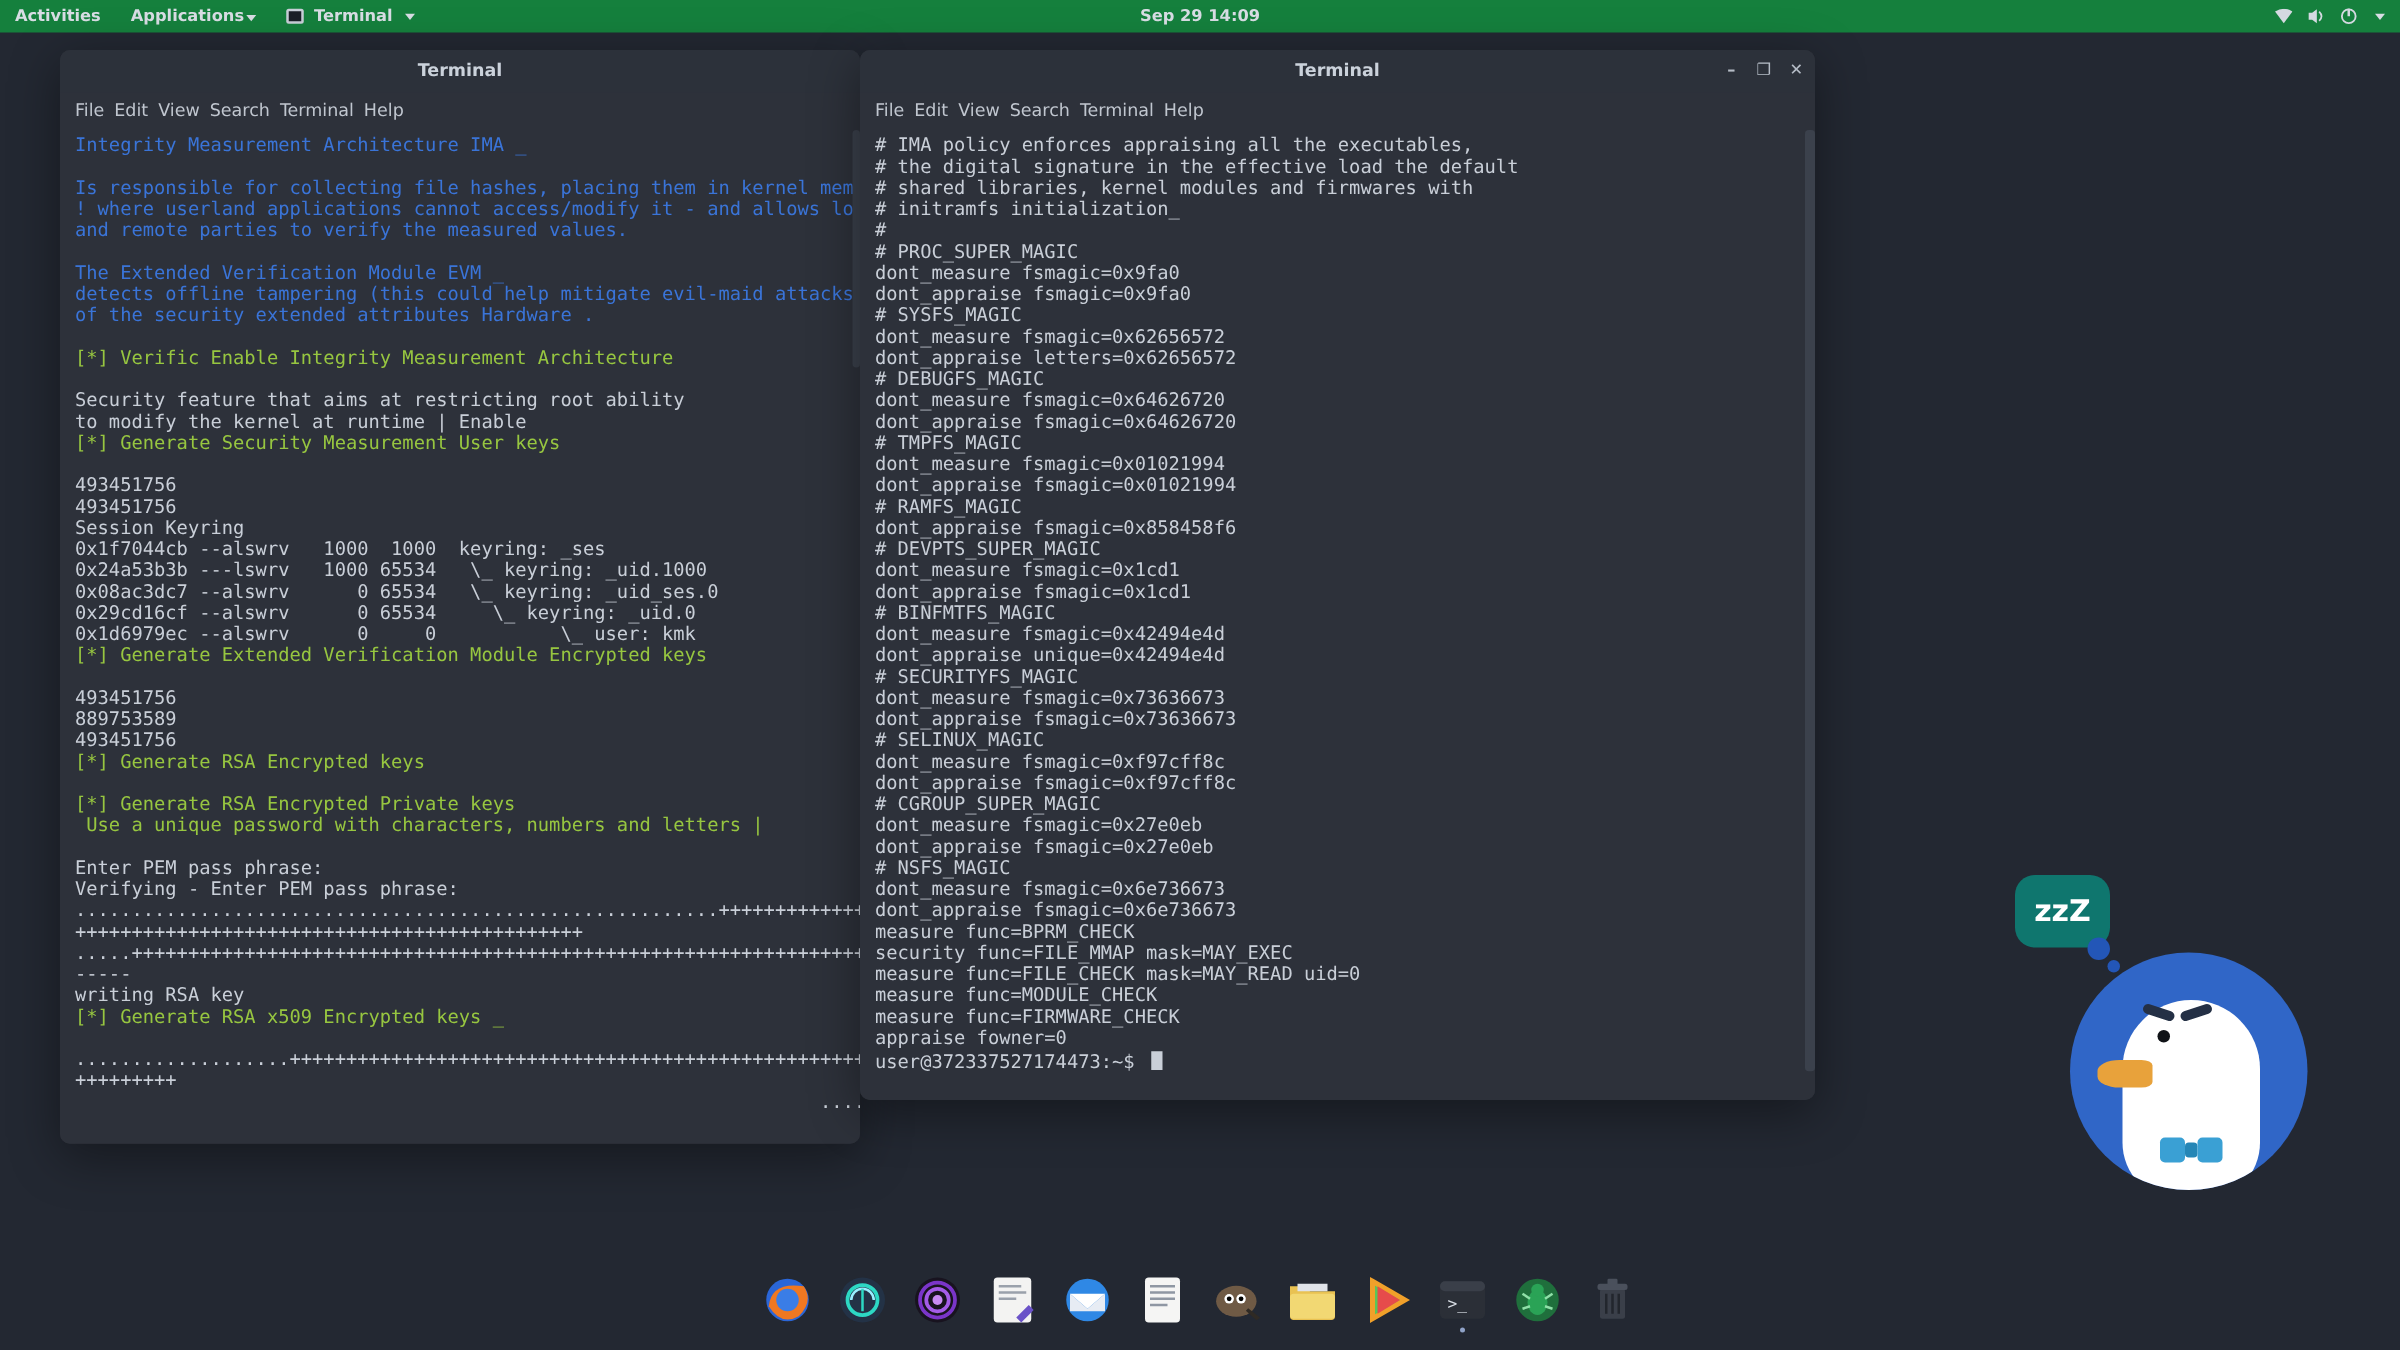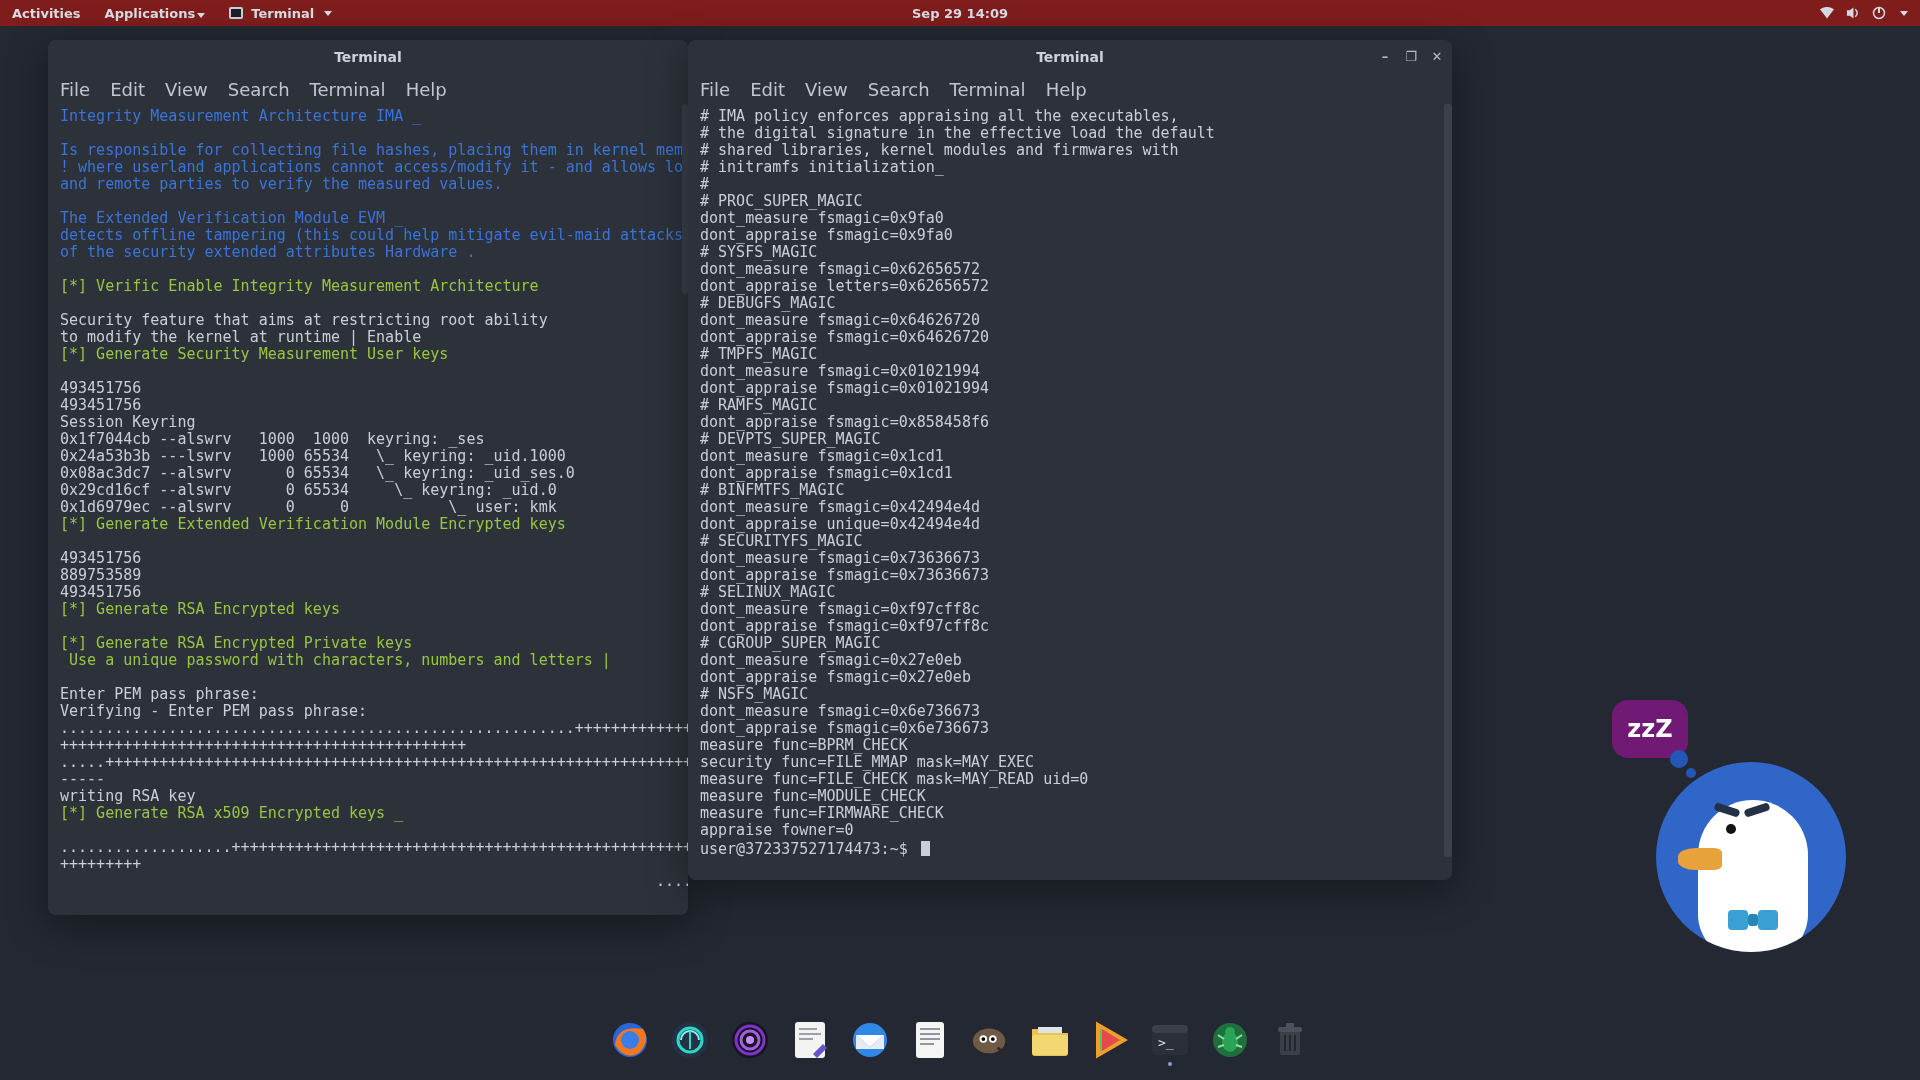--- a/index.html
+++ b/index.html
@@ -19,21 +19,21 @@
     background: var(--bg);
     font-family: "DejaVu Sans", system-ui, sans-serif;
     font-size: 13px;
     color: var(--text);
     overflow: hidden;
   }
 
   
   .topbar {
     position: absolute; top: 0; left: 0; right: 0; height: 26px;
-    background: #7f1d1d;
+    background: #15803d;
     display: flex; align-items: center;
     color: #d8dde4; font-weight: 600;
   }
   .topbar .left { display: flex; gap: 24px; padding-left: 12px; align-items: center; }
   .topbar .center { position: absolute; left: 50%; transform: translateX(-50%); font-weight: 700;}
   .topbar .right { margin-left: auto; display: flex; gap: 12px; padding-right: 12px; align-items: center; }
   .topbar .app { display: flex; align-items: center; gap: 8px; }
   .tri { display:inline-block; width:0; height:0; border-left:4px solid transparent; border-right:4px solid transparent; border-top:5px solid #d8dde4; margin-left:2px; }
   .ico-square { width: 14px; height: 12px; background: #c9cfd8; border-radius: 2px; position: relative; }
   .ico-square::after { content:''; position:absolute; left:2px; top:2px; right:2px; bottom:2px; background:#1b1f27; }
@@ -55,23 +55,23 @@
   .titlebar {
     height: 34px; display:flex; align-items:center; justify-content:center;
     background: var(--titlebar);
     color: #cbd2db; font-weight: 600; font-size: 14px;
     position: relative;
   }
   .win-controls { position:absolute; right:8px; top:0; height:100%; display:flex; align-items:center; gap:12px; }
   .ctl { width:14px; height:14px; color:#b5bcc6; cursor: default; font-size:13px; line-height:14px; text-align:center; }
 
   .menubar {
-    height: 30px; display:flex; align-items:center; gap:20px;
+    height: 30px; display:flex; align-items:center; gap:8px;
     padding: 0 12px;
-    color: var(--menu); font-size: 18px;
+    color: var(--menu); font-size: 14px;
   }
   .menubar span { cursor: default; }
 
   .term-body {
     flex:1; background:#2d313a; color: var(--text);
     font-family: "DejaVu Sans Mono", ui-monospace, monospace;
     font-size: 15px; line-height: 17px;
     padding: 4px 8px 8px 12px;
     white-space: pre;
     overflow: hidden;
@@ -85,21 +85,21 @@
   .c-blue { color: var(--blue); }
   .c-grn { color: var(--grn); }
   .cursor { display:inline-block; width:9px; height:15px; background:#c9cfd8; transform:translateY(2px); margin-left:4px;}
 
   
   .duck {
     position:absolute; left:1570px; top:700px; width:270px; height:260px;
   }
   .duck .bubble {
     position:absolute; left:42px; top:0; width:76px; height:58px;
-    background:#701a75; border-radius:16px;
+    background:#0f766e; border-radius:16px;
     display:flex; align-items:center; justify-content:center;
     color:#fff; font-weight:700; font-size:24px;
   }
   .duck .tail {
     position:absolute; left:100px; top:50px; width:18px; height:18px;
     background:#2356b7; border-radius:50%;
   }
   .duck .tail2 {
     position:absolute; left:116px; top:68px; width:10px; height:10px;
     background:#2356b7; border-radius:50%;

